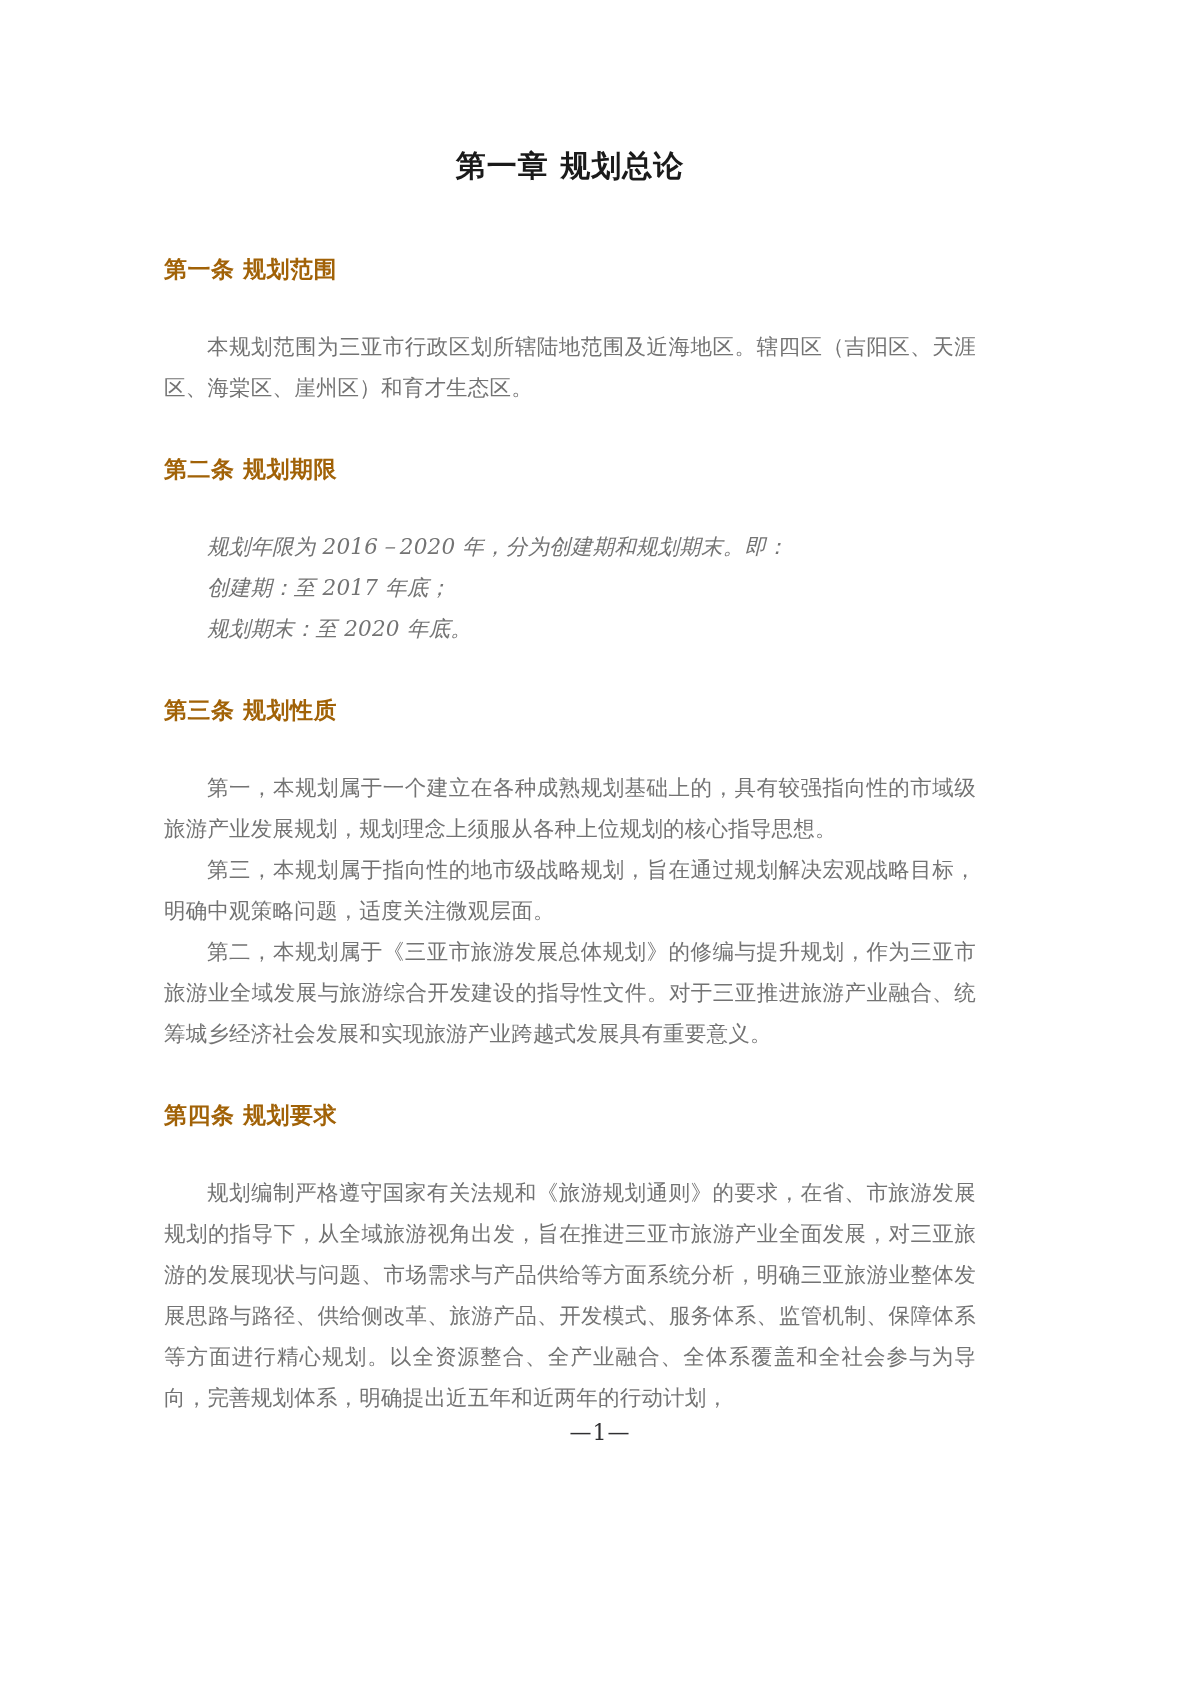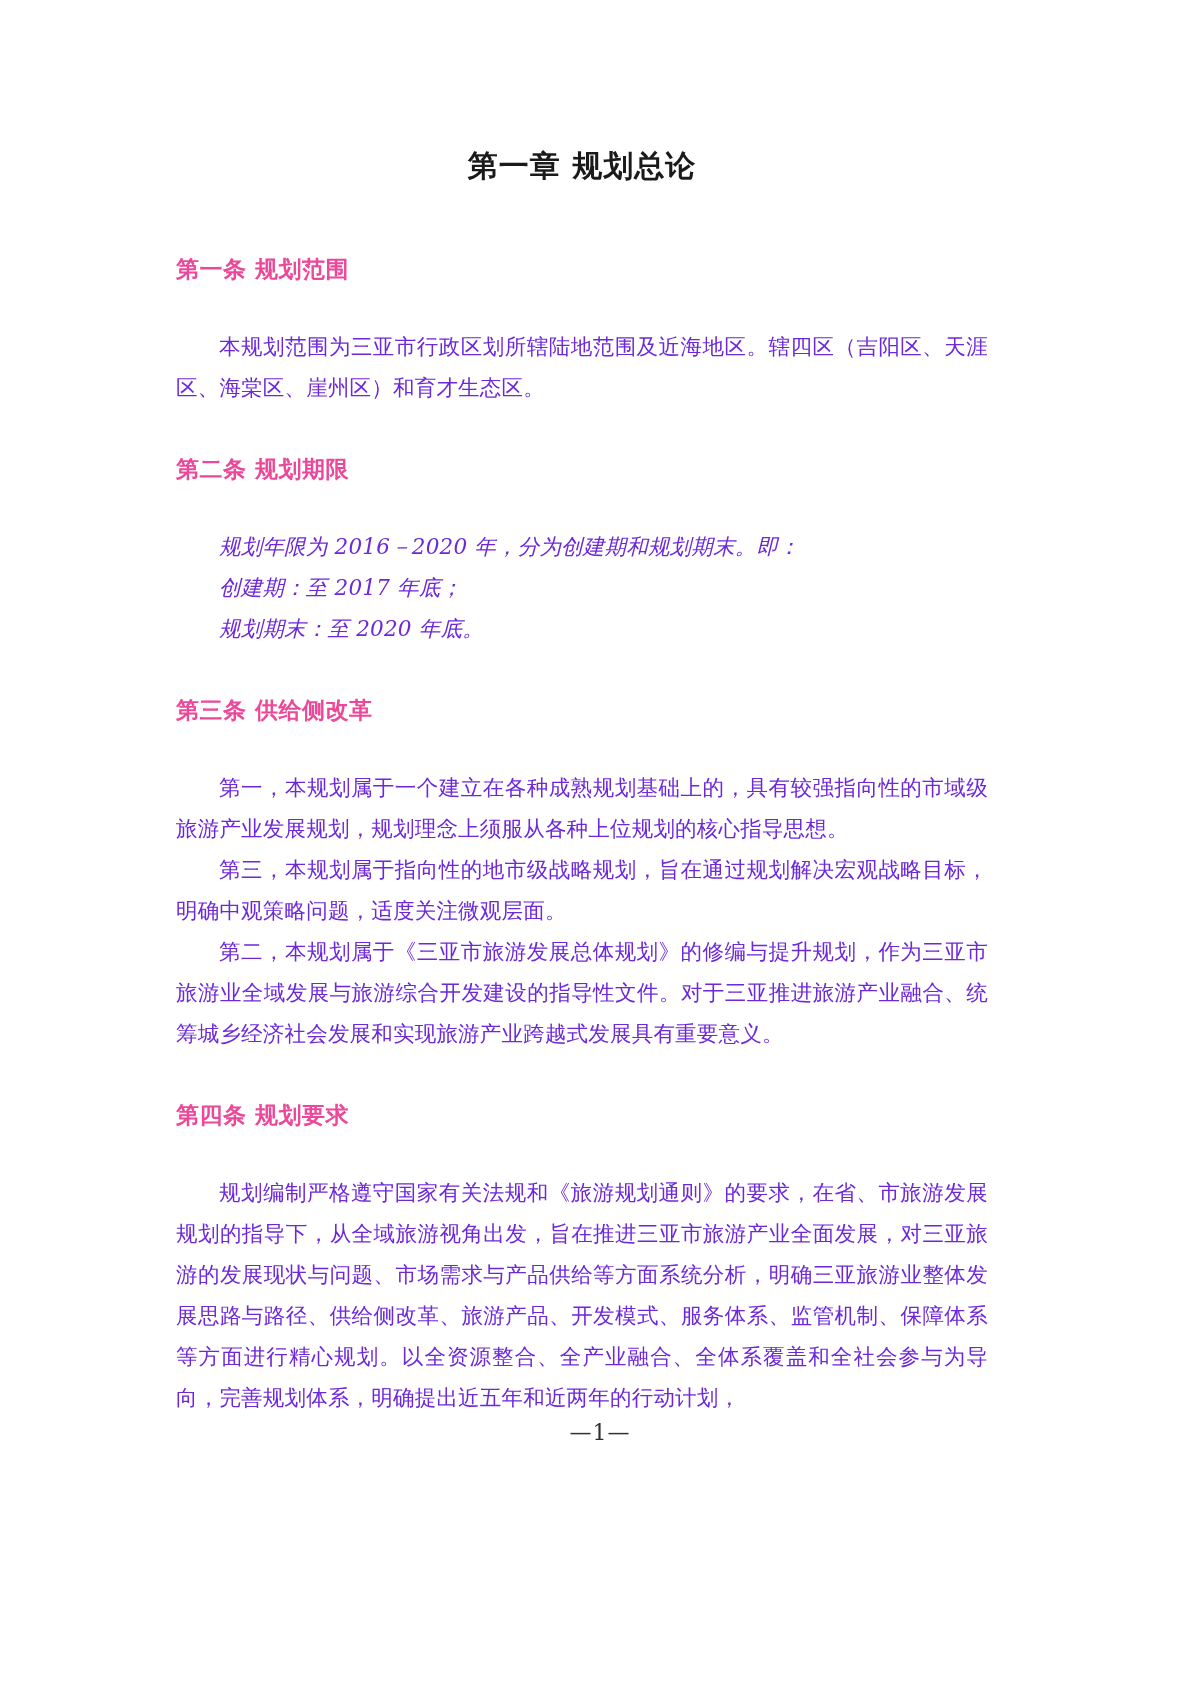--- a/index.html
+++ b/index.html
@@ -15,21 +15,21 @@
     position: relative;
     width: 1200px;
     height: 1698px;
     background: #ffffff;
     box-sizing: border-box;
     padding: 0;
     overflow: hidden;
   }
   .content {
     position: absolute;
-    left: 176px;
+    left: 164px;
     top: 0;
     width: 812px;
   }
   
   .chapter-title {
     font-family: "DejaVu Sans", "Liberation Sans", sans-serif;
     font-weight: bold;
     font-size: 30px;
     line-height: 1.2;
     color: #1a1a1a;
@@ -37,30 +37,30 @@
     letter-spacing: 1px;
     margin-top: 148px;
     margin-bottom: 0;
   }
   
   .article-heading {
     font-family: "DejaVu Sans", "Liberation Sans", sans-serif;
     font-weight: bold;
     font-size: 23px;
     line-height: 1.3;
-    color: #ec4899;
+    color: #a16207;
     text-align: left;
     letter-spacing: 0.5px;
   }
   
   .body-para {
     font-family: "DejaVu Serif", "Liberation Serif", serif;
     font-size: 21.5px;
     line-height: 41px;
-    color: #6d28d9;
+    color: #737373;
     text-align: justify;
     text-justify: inter-character;
     text-indent: 2em;
     margin: 0;
     letter-spacing: 0.2px;
   }
   .body-para.tight { text-align: left; font-style: italic; }
 
   
   .sp-after-title { height: 52px; }
@@ -98,21 +98,21 @@
     <div class="sp-p-to-h"></div>
 
     <h2 class="article-heading">第二条  规划期限</h2>
     <div class="sp-h-to-p"></div>
     <p class="body-para tight">规划年限为 2016－2020 年，分为创建期和规划期末。即：</p>
     <p class="body-para tight">创建期：至 2017 年底；</p>
     <p class="body-para tight">规划期末：至 2020 年底。</p>
 
     <div class="sp-p-to-h"></div>
 
-    <h2 class="article-heading">第三条  供给侧改革</h2>
+    <h2 class="article-heading">第三条  规划性质</h2>
     <div class="sp-h-to-p"></div>
     <p class="body-para">第一，本规划属于一个建立在各种成熟规划基础上的，具有较强指向性的市域级旅游产业发展规划，规划理念上须服从各种上位规划的核心指导思想。</p>
     <p class="body-para">第三，本规划属于指向性的地市级战略规划，旨在通过规划解决宏观战略目标，明确中观策略问题，适度关注微观层面。</p>
     <p class="body-para">第二，本规划属于《三亚市旅游发展总体规划》的修编与提升规划，作为三亚市旅游业全域发展与旅游综合开发建设的指导性文件。对于三亚推进旅游产业融合、统筹城乡经济社会发展和实现旅游产业跨越式发展具有重要意义。</p>
 
     <div class="sp-p-to-h"></div>
 
     <h2 class="article-heading">第四条  规划要求</h2>
     <div class="sp-h-to-p"></div>
     <p class="body-para">规划编制严格遵守国家有关法规和《旅游规划通则》的要求，在省、市旅游发展规划的指导下，从全域旅游视角出发，旨在推进三亚市旅游产业全面发展，对三亚旅游的发展现状与问题、市场需求与产品供给等方面系统分析，明确三亚旅游业整体发展思路与路径、供给侧改革、旅游产品、开发模式、服务体系、监管机制、保障体系等方面进行精心规划。以全资源整合、全产业融合、全体系覆盖和全社会参与为导向，完善规划体系，明确提出近五年和近两年的行动计划，</p>

